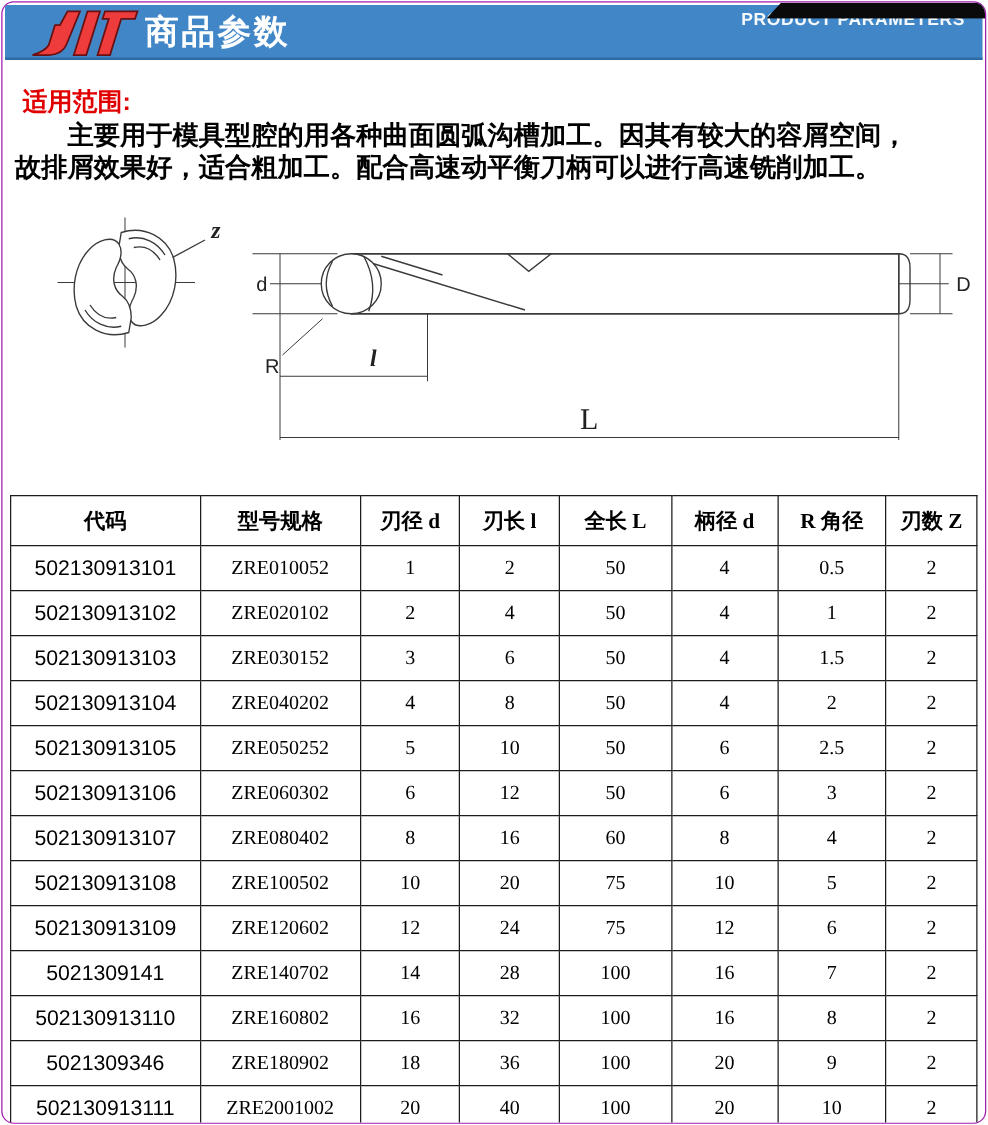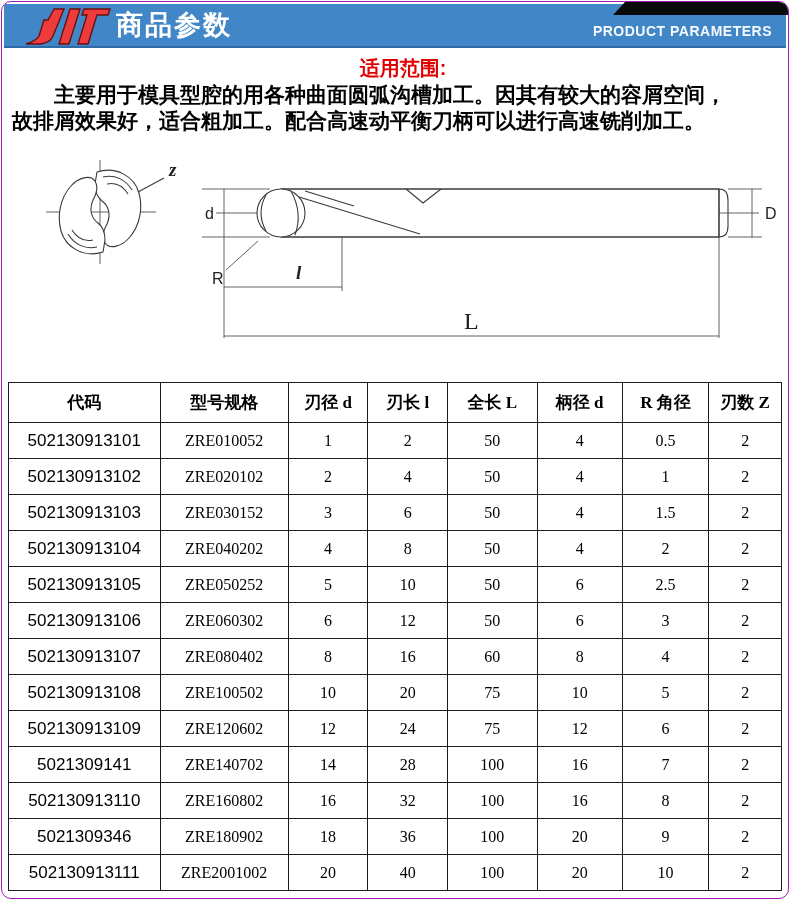--- a/index.html
+++ b/index.html
@@ -34,29 +34,29 @@
     z-index:3;
   }
   .logo { position:absolute; left:16px; top:2px; }
   .banner-title {
     position:absolute; left:112px; top:50%;
     transform:translateY(-50%);
     color:#ffffff; font-size:27px; font-weight:bold;
     letter-spacing:2px;
   }
   .banner-sub {
-    position:absolute; right:14px; bottom:7px;
+    position:absolute; right:14px; bottom:23px;
     color:rgba(255,255,255,0.95);
     font-size:14px; font-weight:bold; letter-spacing:0.5px;text-align:right;
   }
   
   .intro-label {
-    margin:8px 0 2px 16px;
+    margin:22px 0 2px 16px;
     color:#e10000; font-size:20px; font-weight:bold;
-    height:24px; line-height:24px;text-align:center;
+    height:24px; line-height:24px;
   }
   .intro-text {
     margin:0 8px 12px 10px;
     color:#000; font-size:21px; font-weight:bold; line-height:26px;
   }
   .intro-text .indent { text-indent:2em; }
   
   .diagram { display:block; margin:6px 0 26px 0; }
   .diagram path, .diagram line, .diagram circle, .diagram polyline {
     fill:none; stroke:#3a3a3a; stroke-width:1.1;

